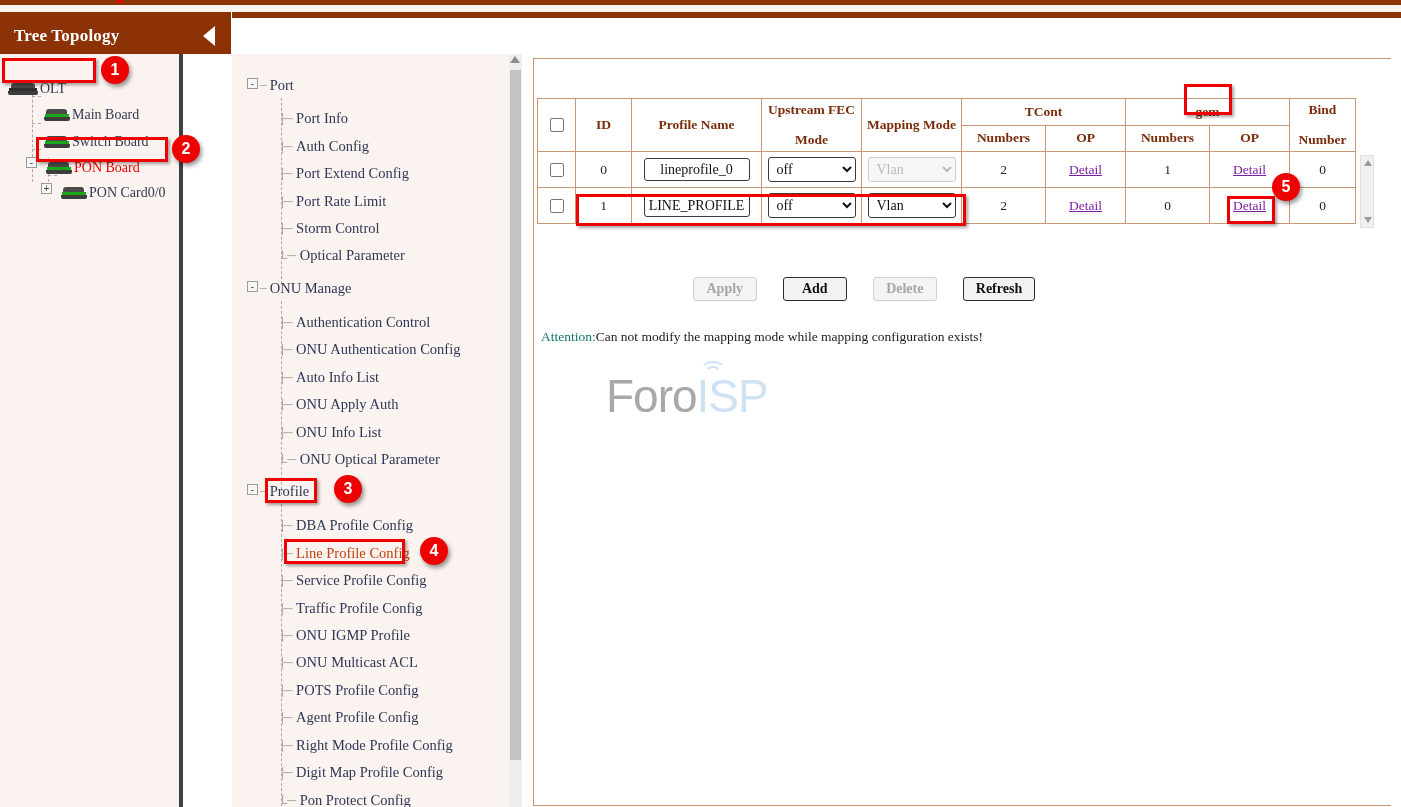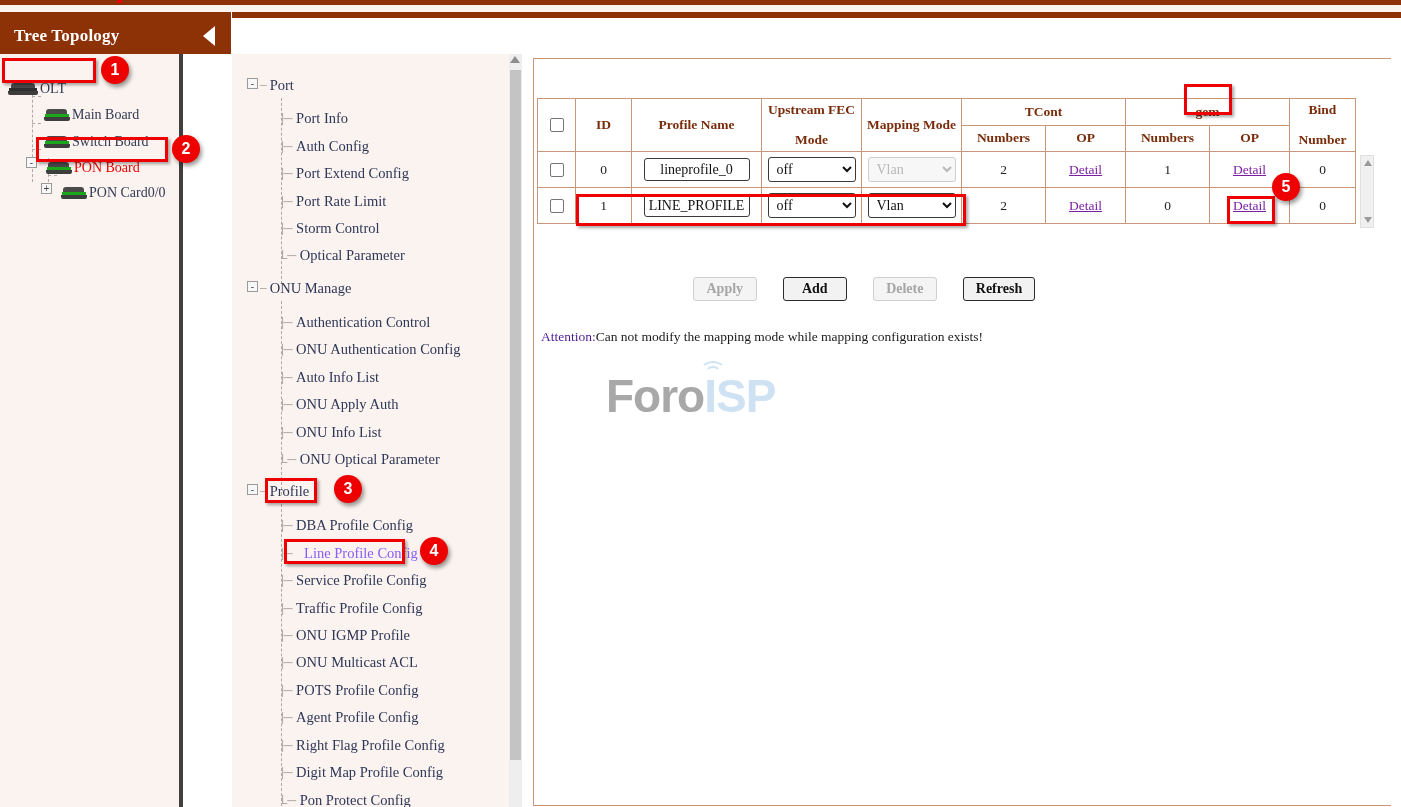--- a/index.html
+++ b/index.html
@@ -138,21 +138,21 @@
     border-left: 5px solid transparent; border-right: 5px solid transparent;
     border-bottom: 7px solid #8e8e8e;
   }
   .nav-item {
     position: absolute; left: 0; height: 20px;
     display: flex; align-items: center; white-space: nowrap;
     font-size: 14.5px; color: #2f3757;
     font-family: "Liberation Serif", serif;
   }
   .nav-item.group { font-size: 14.5px; }
-  .nav-item.sel .nav-lbl { color: #8b5cf6; margin-left: 8px; }
+  .nav-item.sel .nav-lbl { color: #c2410c; }
   .nav-dash { color: #b0a8a3; font-size: 12px; margin-right: 4px; letter-spacing: -1px;
               font-family: "Liberation Sans", sans-serif; }
 
   
   .main-panel {
     position: absolute; left: 232px; top: 18px; width: 1169px; height: 789px;
   }
   .breadcrumb-bar {
     position: absolute; left: 0; top: 0; width: 1159px; height: 36px;
     background: #8c3206; color: #ffffff;
@@ -225,27 +225,27 @@
     font-family: "Liberation Serif", serif; font-size: 14px; font-weight: bold;
     background: #f2f2f2; border: 1px solid #2b2b2b; border-radius: 3px;
     color: #111; cursor: pointer;
   }
   .btn.disabled { color: #a6a6a6; border-color: #cfcfcf; background: #f4f4f4; cursor: default; }
 
   .attention {
     position: absolute; left: 540px; top: 310px;
     font-size: 13.5px; font-family: "Liberation Serif", serif; color: #1a1a1a;
   }
-  .attention .tag { color: #4c1d95; }
+  .attention .tag { color: #0f766e; }
 
   
   .watermark {
     position: absolute; left: 605px; top: 362px;
     font-family: "Liberation Sans", sans-serif;
-    font-size: 46px; font-weight: bold; letter-spacing: -1px; text-align: right;
+    font-size: 46px; font-weight: normal; letter-spacing: -1px; text-align: right;
   }
   .wm-foro { color: #a8a8a8; }
   .wm-isp { color: #cfe2f3; }
   .wm-wave {
     position: absolute; left: 88px; top: -14px; width: 40px; height: 22px;
     overflow: hidden;
   }
   .wm-wave span {
     position: absolute; border: 2px solid #cfe2f3; border-radius: 50%;
     border-bottom-color: transparent; border-left-color: transparent;
@@ -549,21 +549,21 @@
     <div class="nav-item" style="left:49px; top:626px;">
       <span class="nav-dash">|---</span>
       <span class="nav-lbl">POTS Profile Config</span>
     </div>
     <div class="nav-item" style="left:49px; top:653px;">
       <span class="nav-dash">|---</span>
       <span class="nav-lbl">Agent Profile Config</span>
     </div>
     <div class="nav-item" style="left:49px; top:681px;">
       <span class="nav-dash">|---</span>
-      <span class="nav-lbl">Right Flag Profile Config</span>
+      <span class="nav-lbl">Right Mode Profile Config</span>
     </div>
     <div class="nav-item" style="left:49px; top:708px;">
       <span class="nav-dash">|---</span>
       <span class="nav-lbl">Digit Map Profile Config</span>
     </div>
     <div class="nav-item" style="left:49px; top:736px;">
       <span class="nav-dash">L---</span>
       <span class="nav-lbl">Pon Protect Config</span>
     </div>
   </div>

